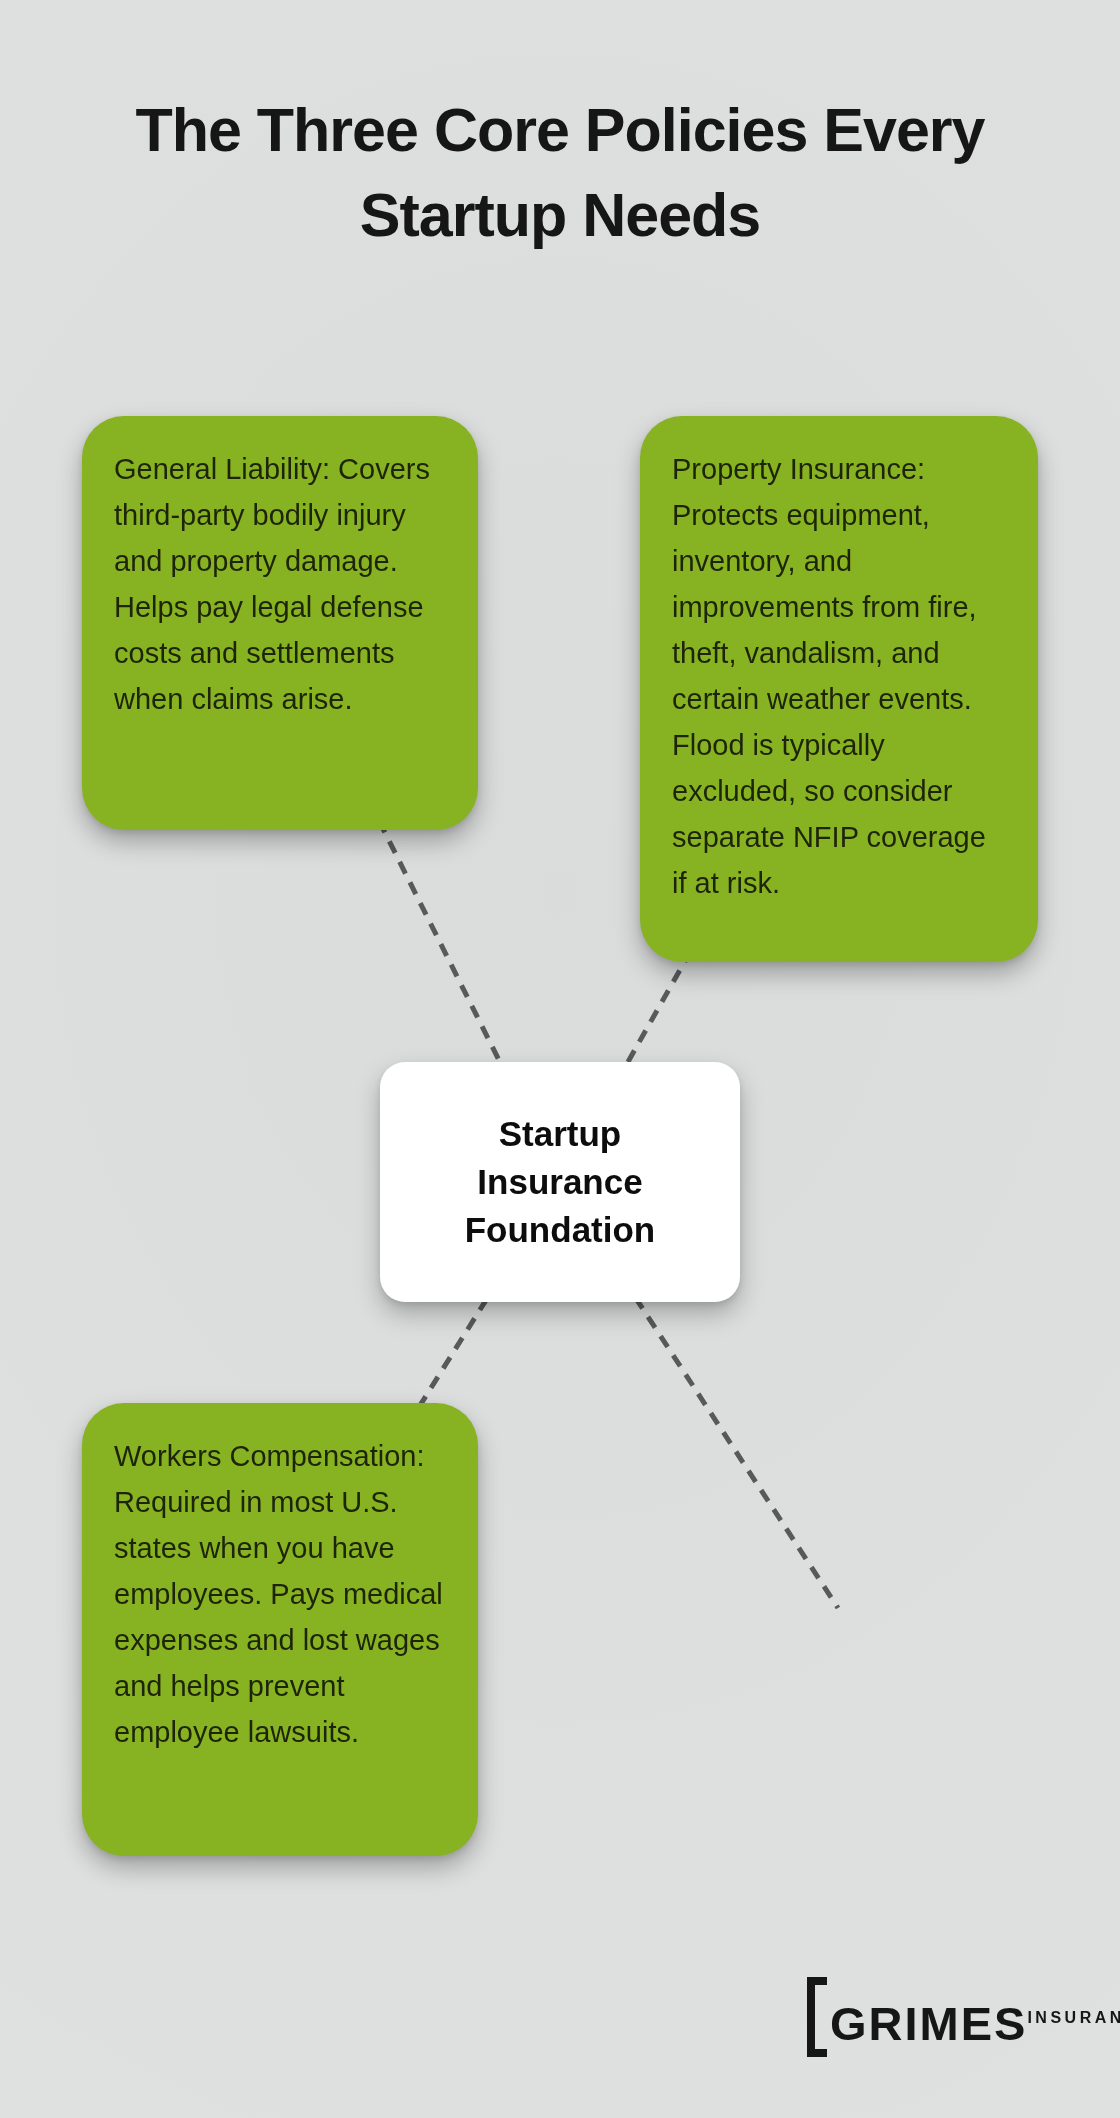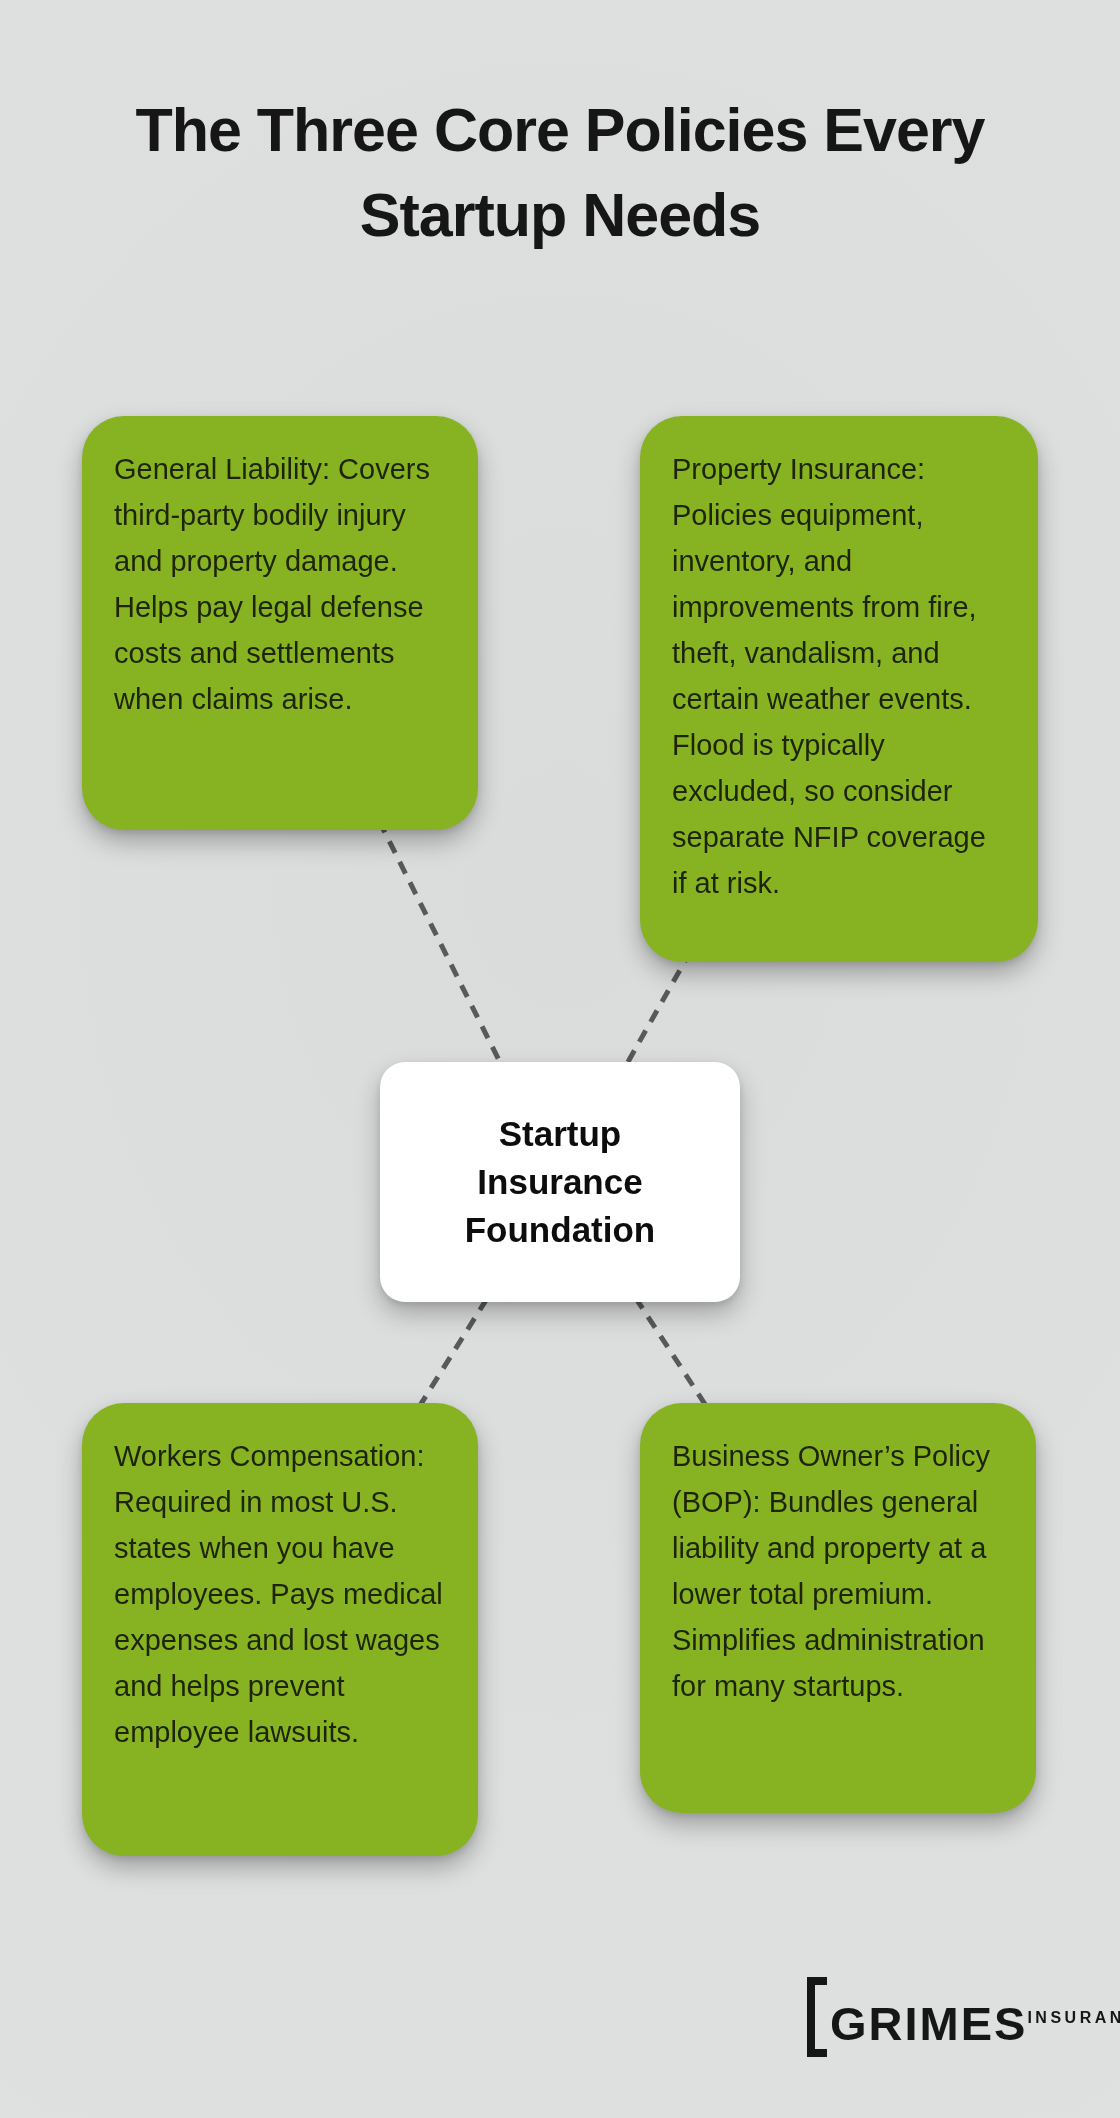--- a/index.html
+++ b/index.html
@@ -134,30 +134,27 @@
     <line x1="560" y1="1182" x2="839" y2="689" stroke="#58595b" stroke-width="5" stroke-dasharray="13 10"></line>
     <line x1="560" y1="1182" x2="280" y2="1629" stroke="#58595b" stroke-width="5" stroke-dasharray="13 10"></line>
     <line x1="560" y1="1182" x2="838" y2="1608" stroke="#58595b" stroke-width="5" stroke-dasharray="13 10"></line>
   </svg>
 
   <div class="card card-1">
     <p>General Liability: Covers third-party bodily injury and property damage. Helps pay legal defense costs and settlements when claims arise.</p>
   </div>
 
   <div class="card card-2">
-    <p>Property Insurance: Policies equipment, inventory, and improvements from fire, theft, vandalism, and certain weather events. Flood is typically excluded, so consider separate NFIP coverage if at risk.</p>
+    <p>Property Insurance: Protects equipment, inventory, and improvements from fire, theft, vandalism, and certain weather events. Flood is typically excluded, so consider separate NFIP coverage if at risk.</p>
   </div>
 
   <div class="card card-3">
     <p>Workers Compensation: Required in most U.S. states when you have employees. Pays medical expenses and lost wages and helps prevent employee lawsuits.</p>
   </div>
 
-  <div class="card card-4">
-    <p>Business Owner’s Policy (BOP): Bundles general liability and property at a lower total premium. Simplifies administration for many startups.</p>
-  </div>
 
   <div class="center-node">
     <span>Startup Insurance Foundation</span>
   </div>
 
   <div class="logo">
     <div class="bracket left"></div>
     <div class="logo-center">
       <div class="logo-name">GRIMES</div>
       <div class="logo-tagline">INSURANCE AGENCY</div>

